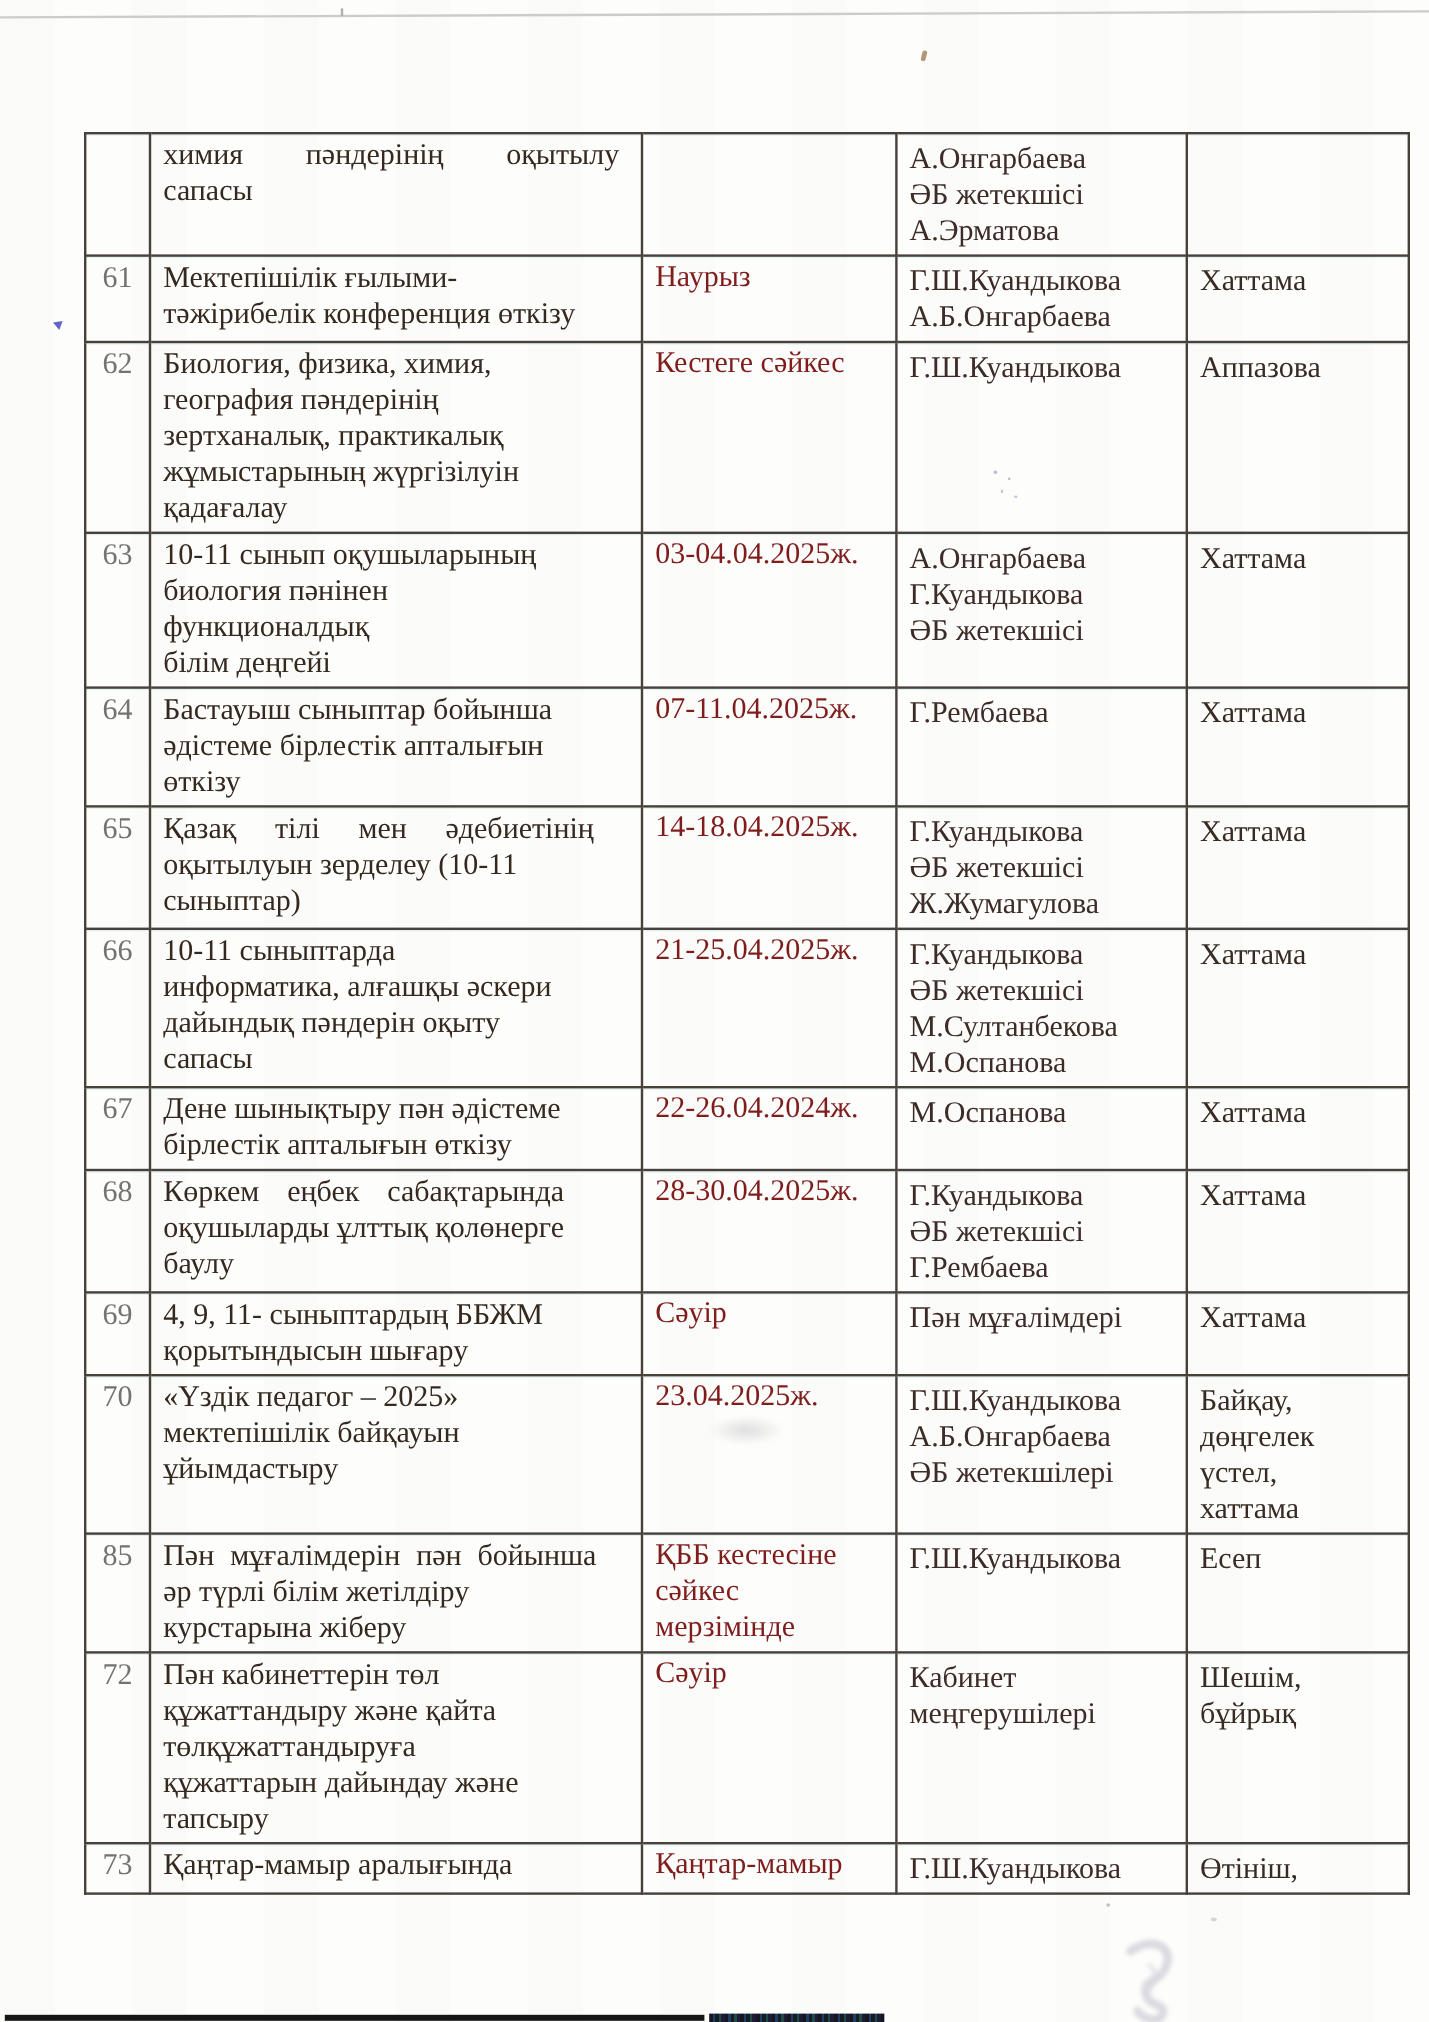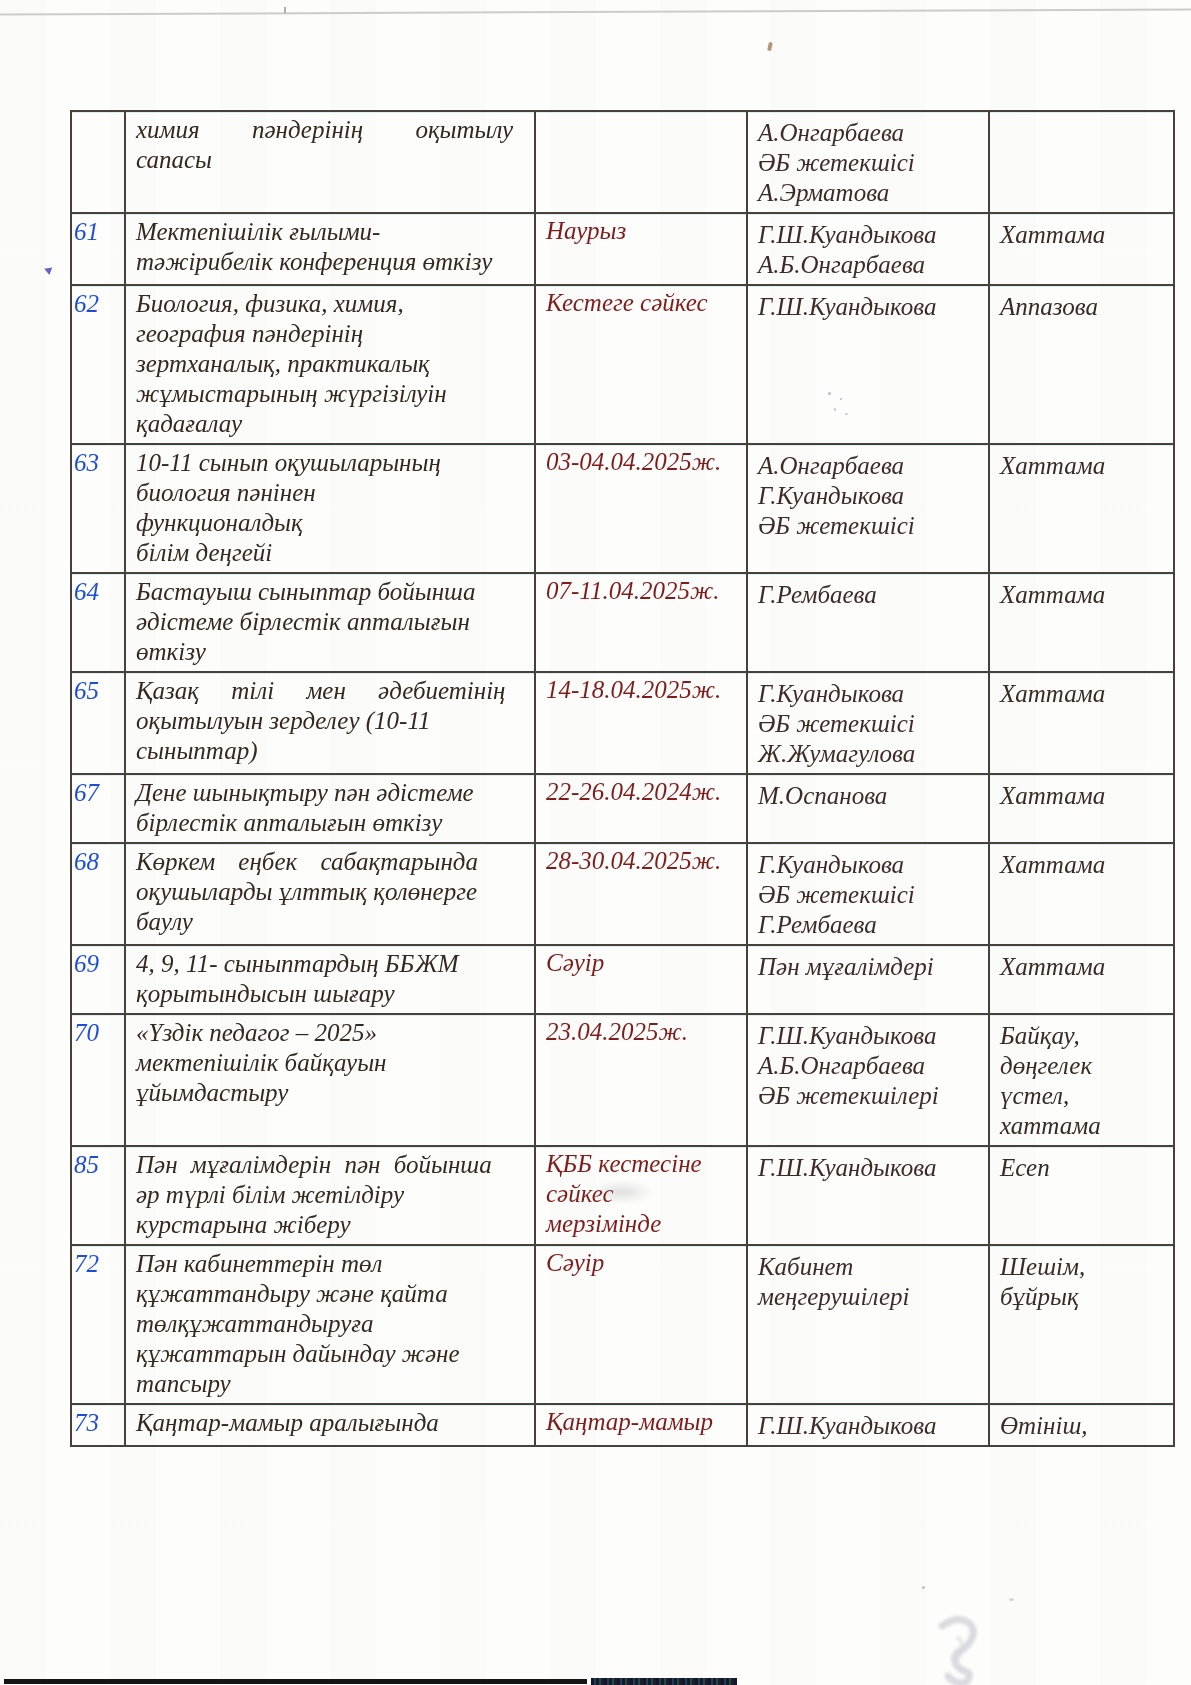--- a/index.html
+++ b/index.html
@@ -2,21 +2,21 @@
 <html><head>
 <meta charset="utf-8">
 <style>
   html,body{margin:0;padding:0;}
   body{
     width:1191px;height:1685px;position:relative;overflow:hidden;
     background:#fdfdfb;
     background-image:repeating-linear-gradient(90deg, rgba(130,130,140,0.018) 0 46px, rgba(0,0,0,0) 46px 110px);
     font-family:"Liberation Serif","DejaVu Serif",serif;
   }
-  .page{position:absolute;inset:0;font-style:italic;}
+  .page{position:absolute;inset:0;}
   
   .paper-edge{
     position:absolute;top:11px;left:-6px;width:1203px;height:0;
     border-top:2px solid #c7c7c4;transform:rotate(-0.24deg);opacity:.9;
   }
   .edge-tick{position:absolute;top:7px;left:284px;width:2px;height:6px;background:#8d8d8a;opacity:.7;}
 
   table.plan{
     position:absolute;left:70px;top:110px;width:1103px;
     border-collapse:collapse;table-layout:fixed;
@@ -29,21 +29,21 @@
     color:#34281f;
     white-space:pre-line;
     box-shadow:inset 0 1px 0 rgba(120,195,205,0.22);
     overflow:hidden;
   }
   col.c-num{width:54px;}
   col.c-task{width:410px;}
   col.c-date{width:212px;}
   col.c-resp{width:242px;}
   col.c-out{width:185px;}
-  td.num{text-align:left;padding:3px 2px 4px 2px;color:#1d4ed8;}
+  td.num{text-align:center;padding:3px 2px 4px 2px;color:#737373;}
   td.date{color:#7f1d1d;padding-top:2px;}
   td.resp{color:#3d2b27;padding-top:6px;}
   td.out{color:#372b23;padding-top:6px;}
   
   td.sp1::first-line{word-spacing:46px;}
   td.sp2::first-line{word-spacing:26px;}
   td.sp3::first-line{word-spacing:17px;}
   td.sp4::first-line{word-spacing:7px;}
 
   
@@ -138,20 +138,33 @@
         <td class="t sp2">Қазақ тілі мен әдебиетінің
 оқытылуын зерделеу (10-11
 сыныптар)</td>
         <td class="date">14-18.04.2025ж.</td>
         <td class="resp">Г.Куандыкова
 ӘБ жетекшісі
 Ж.Жумагулова</td>
         <td class="out">Хаттама</td>
       </tr>
       <tr>
+        <td class="num">66</td>
+        <td class="t">10-11 сыныптарда
+информатика, алғашқы әскери
+дайындық пәндерін оқыту
+сапасы</td>
+        <td class="date">21-25.04.2025ж.</td>
+        <td class="resp">Г.Куандыкова
+ӘБ жетекшісі
+М.Султанбекова
+М.Оспанова</td>
+        <td class="out">Хаттама</td>
+      </tr>
+      <tr>
         <td class="num">67</td>
         <td class="t">Дене шынықтыру пән әдістеме
 бірлестік апталығын өткізу</td>
         <td class="date">22-26.04.2024ж.</td>
         <td class="resp">М.Оспанова</td>
         <td class="out">Хаттама</td>
       </tr>
       <tr>
         <td class="num">68</td>
         <td class="t sp3">Көркем еңбек сабақтарында

